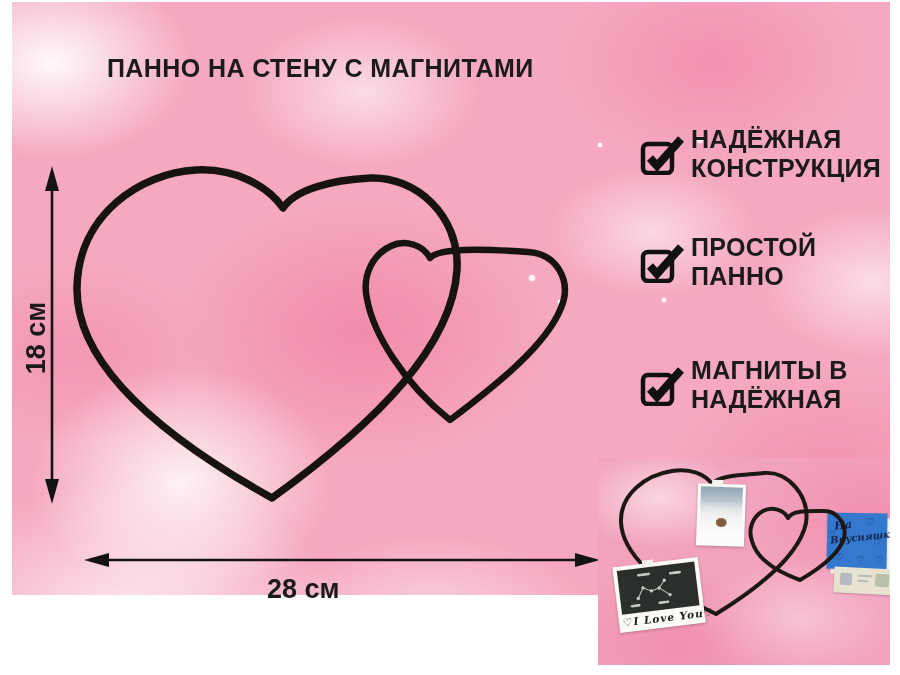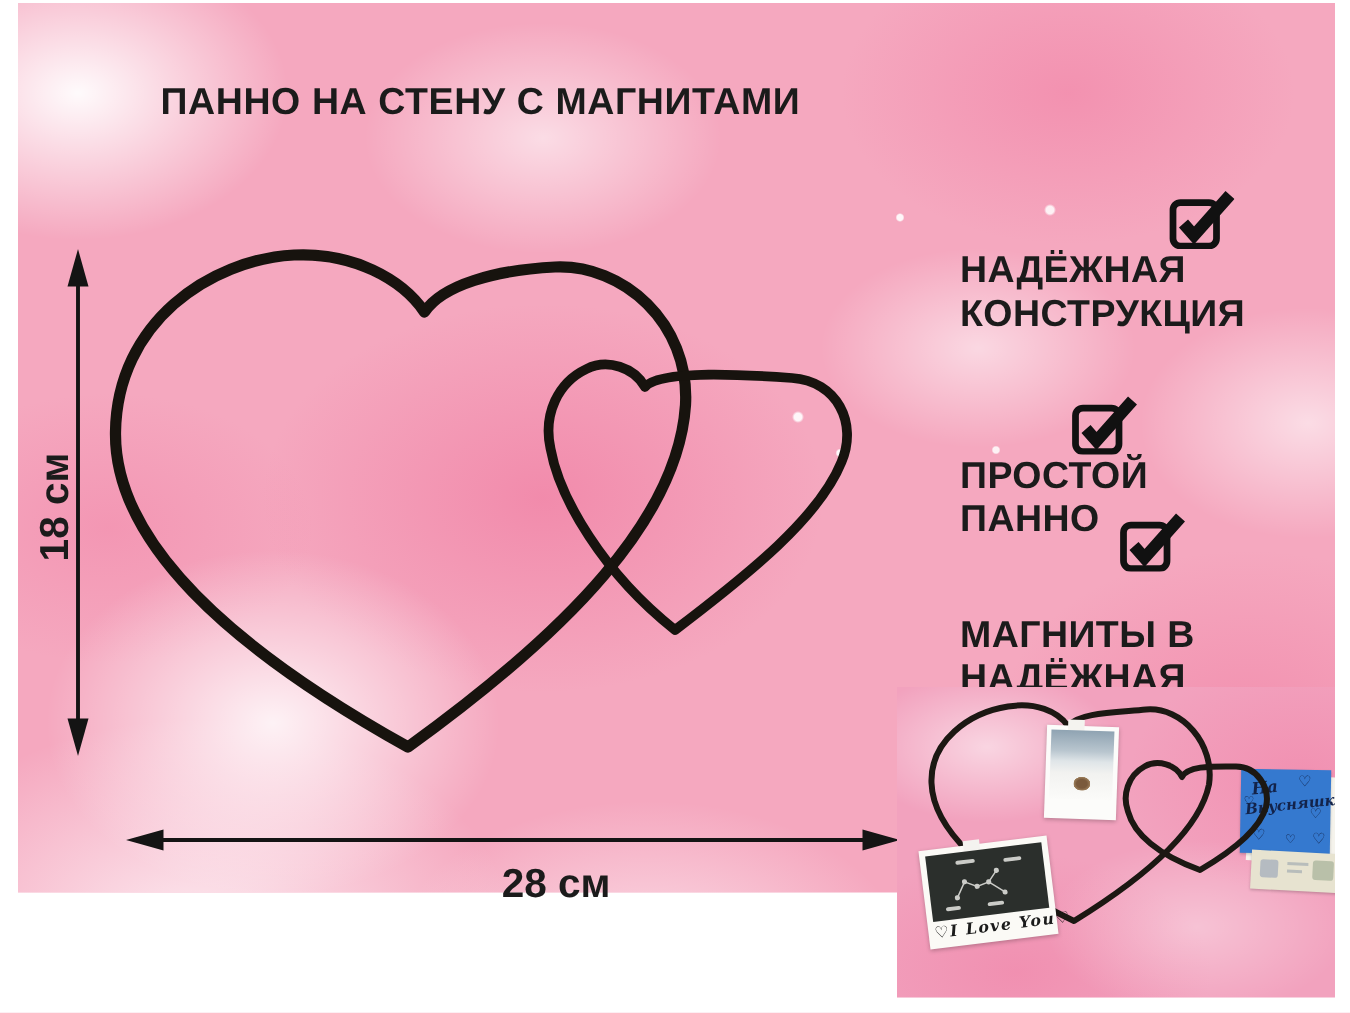--- a/index.html
+++ b/index.html
@@ -33,27 +33,27 @@
 
   .title { position:absolute; left:95px; top:50px; color:#1b1b1b;
            font-size:25px; font-weight:bold; line-height:33px; letter-spacing:.4px; }
 
   .svg-overlay { position:absolute; left:0; top:0; width:878px; height:663px; }
 
   .dim-label-v { position:absolute; left:-36px; top:321px; width:120px; height:30px;
                  text-align:center; transform:rotate(-90deg);
                  font-size:27px; font-weight:bold; color:#1b1b1b; }
   .dim-label-h { position:absolute; left:255px; top:572px; width:140px; height:30px;
-                 text-align:right; font-size:27px; font-weight:bold; color:#1b1b1b; }
-
-  .feature { position:absolute; left:628px; display:flex; align-items:flex-end;flex-direction:column; }
+                 text-align:left; font-size:27px; font-weight:bold; color:#1b1b1b; }
+
+  .feature { position:absolute; left:628px; display:flex; align-items:center; }
   .feature .check { flex:0 0 auto; margin-right:7px; margin-top:1px; }
   .feature .ftext { font-size:25px; font-weight:bold; line-height:29px; color:#1b1b1b;
                     letter-spacing:.3px; white-space:nowrap; }
-  .f1 { top:123px; } .f2 { top:231px;margin-top:29px; } .f3 { top:338px;gap:28px; }
+  .f1 { top:123px; } .f2 { top:231px; } .f3 { top:354px; }
 
   
   .inset { position:absolute; left:586px; top:456px; width:292px; height:207px; overflow:hidden;
            background-color:#f2a2be;
            background-repeat:no-repeat;
            background-image:
              radial-gradient(ellipse 120px 70px at 60px 40px, rgba(255,255,255,.55), transparent 72%),
              radial-gradient(ellipse 140px 80px at 200px 160px, rgba(255,255,255,.35), transparent 72%),
              radial-gradient(ellipse 160px 110px at 270px 60px, rgba(240,118,158,.4), transparent 72%),
              radial-gradient(ellipse 180px 110px at 80px 190px, rgba(238,110,152,.35), transparent 72%); }

